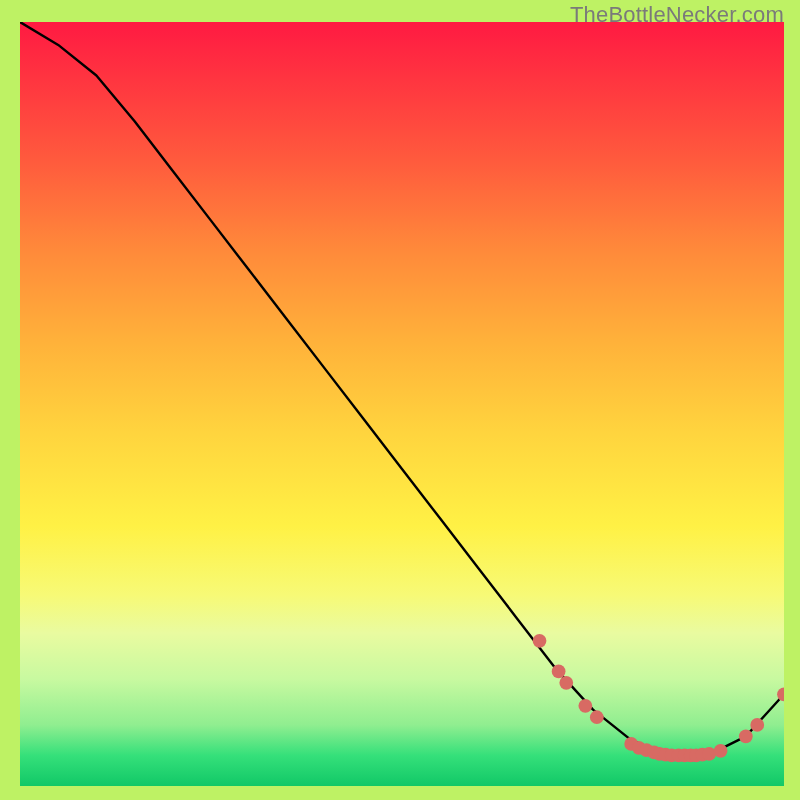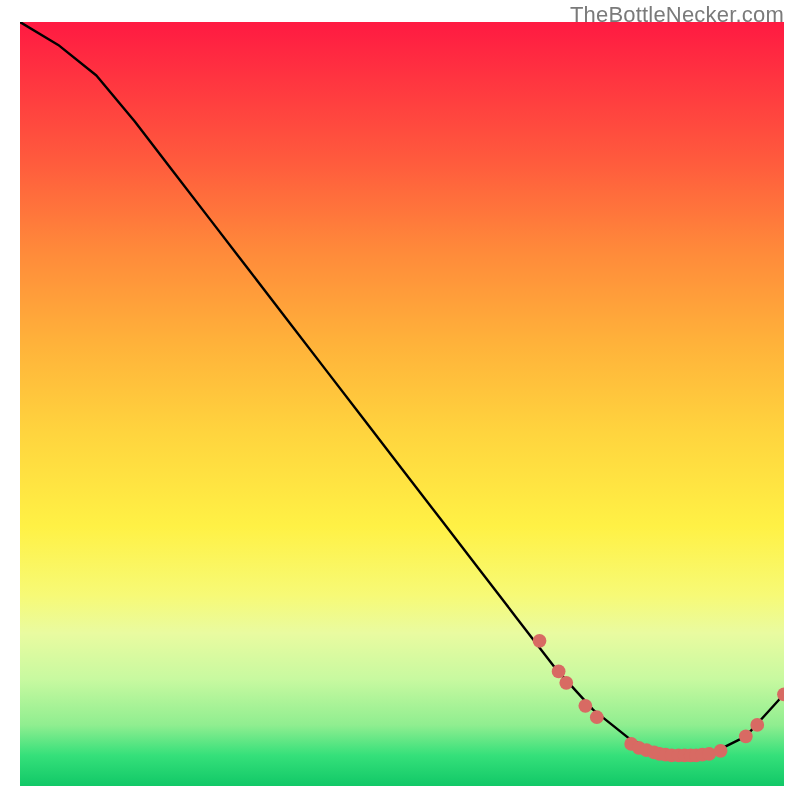--- a/index.html
+++ b/index.html
@@ -7,21 +7,21 @@
     padding: 0;
     width: 800px;
     height: 800px;
     background: #000;
     overflow: hidden;
   }
   .frame {
     position: relative;
     width: 800px;
     height: 800px;
-    background: #ffffff;
+    background: #bef264;
   }
   .plot {
     position: absolute;
     left: 20px;
     top: 22px;
     width: 764px;
     height: 764px;
     background: linear-gradient(
       to bottom,
       #ff1a42 0%,

